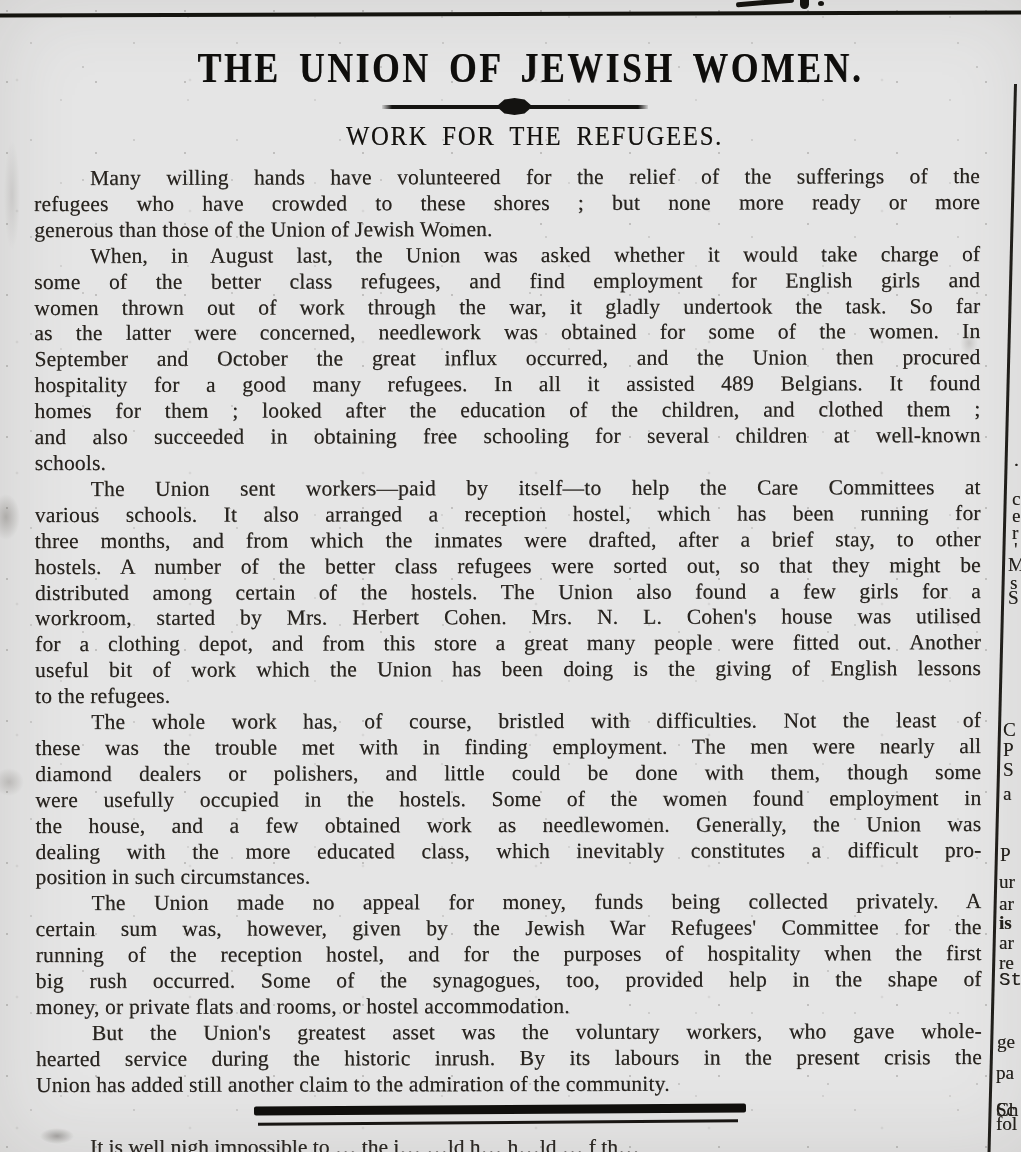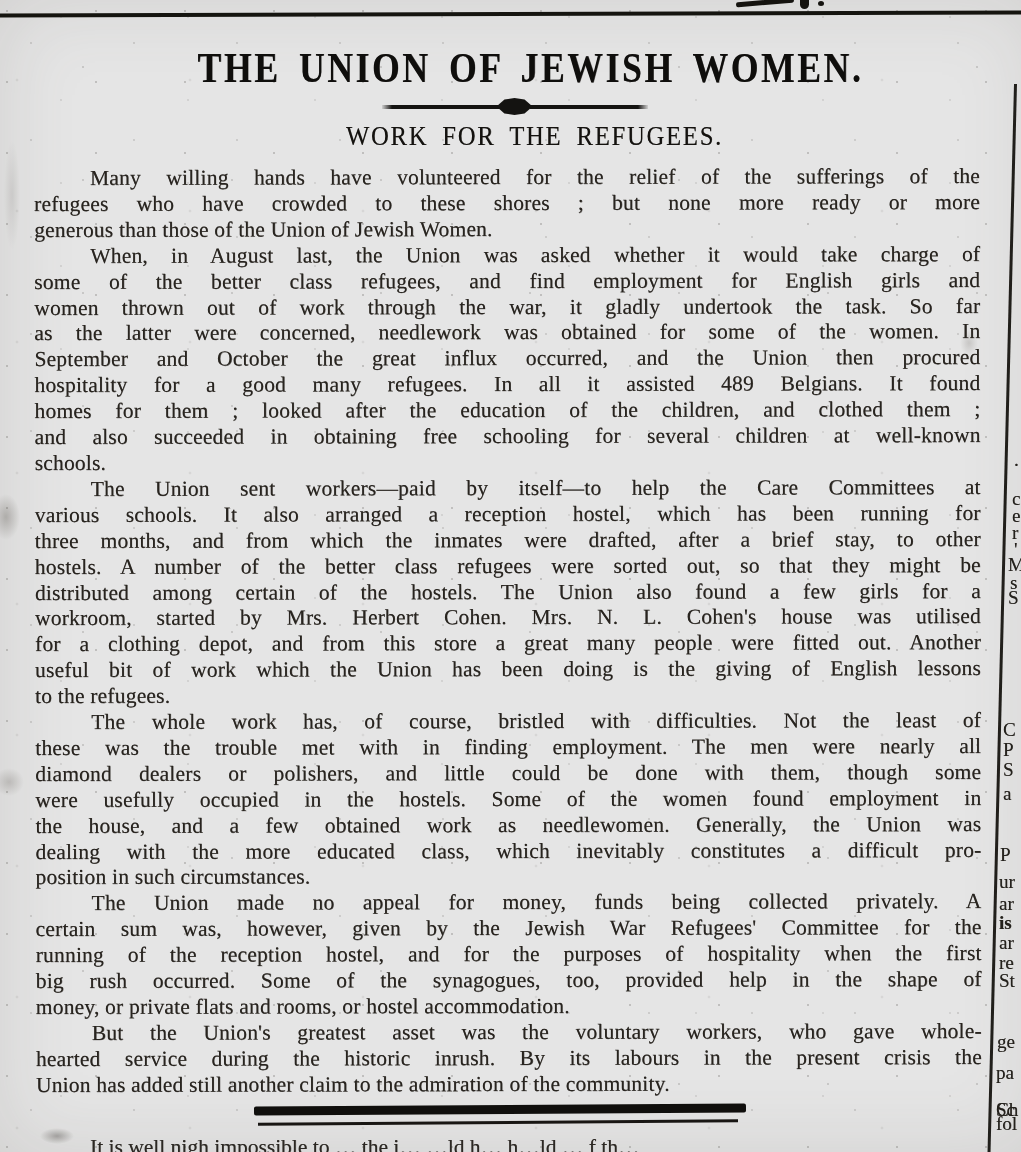--- a/index.html
+++ b/index.html
@@ -178,21 +178,21 @@
       <span class="frag" style="top: 720px; left: 1003px;">C</span>
       <span class="frag" style="top: 740px; left: 1003px;">P</span>
       <span class="frag" style="top: 760px; left: 1003px;">S</span>
       <span class="frag" style="top: 784px; left: 1003px;">a</span>
       <span class="frag" style="top: 845px; left: 1000px;">P</span>
       <span class="frag" style="top: 872px; left: 999px;">ur</span>
       <span class="frag" style="top: 894px; left: 999px;">ar</span>
       <span class="frag" style="top: 913px; left: 999px; font-weight: bold;">is</span>
       <span class="frag" style="top: 933px; left: 999px;">ar</span>
       <span class="frag" style="top: 953px; left: 999px;">re</span>
-      <span class="frag" style="top: 971px; left: 999px;">St</span>
+      <span class="frag" style="top: 971px; left: 999px; font-family: Liberation Mono, monospace;">St</span>
       <span class="frag" style="top: 1032px; left: 997px;">ge</span>
       <span class="frag" style="top: 1100px; left: 996px;">Ch</span>
       <span class="frag" style="top: 1100px; left: 996px;">Sc</span>
       <span class="frag" style="top: 1063px; left: 996px;">pa</span>
       <span class="frag" style="top: 1114px; left: 996px;">fol</span>
     </div>
 
   <div class="smudge sm1"></div>
   <div class="smudge sm2"></div>
   <div class="smudge sm3"></div>

